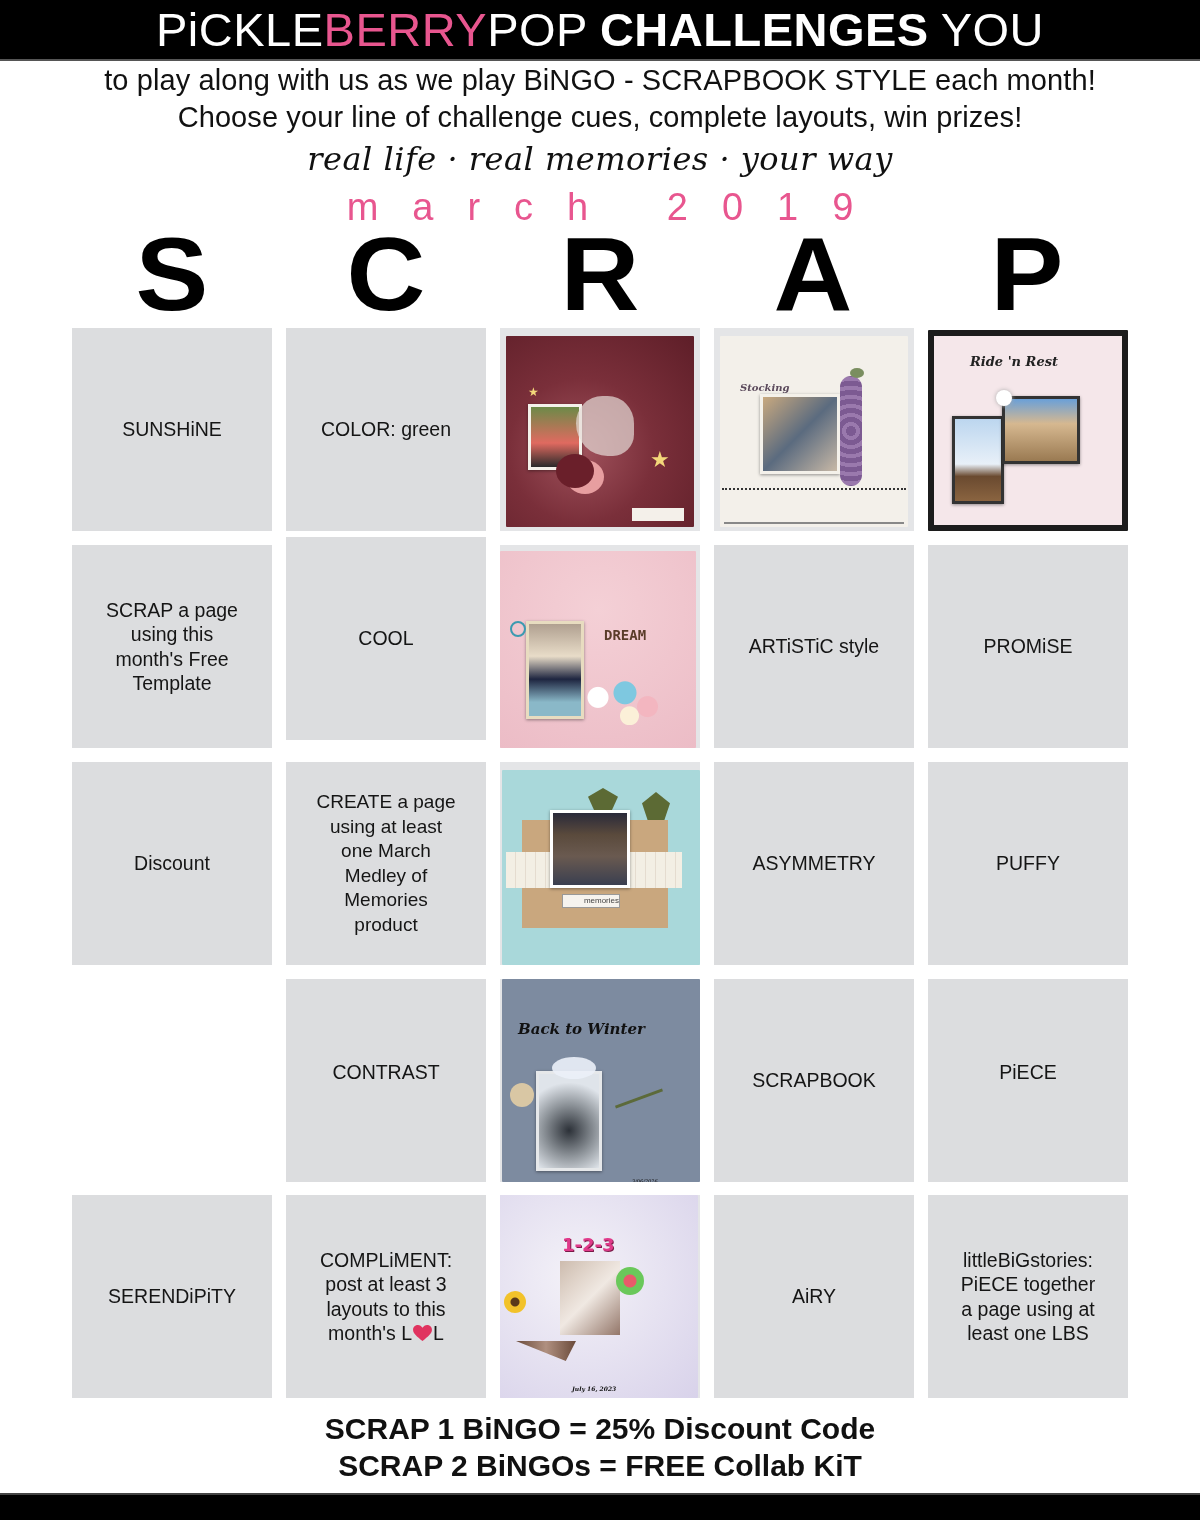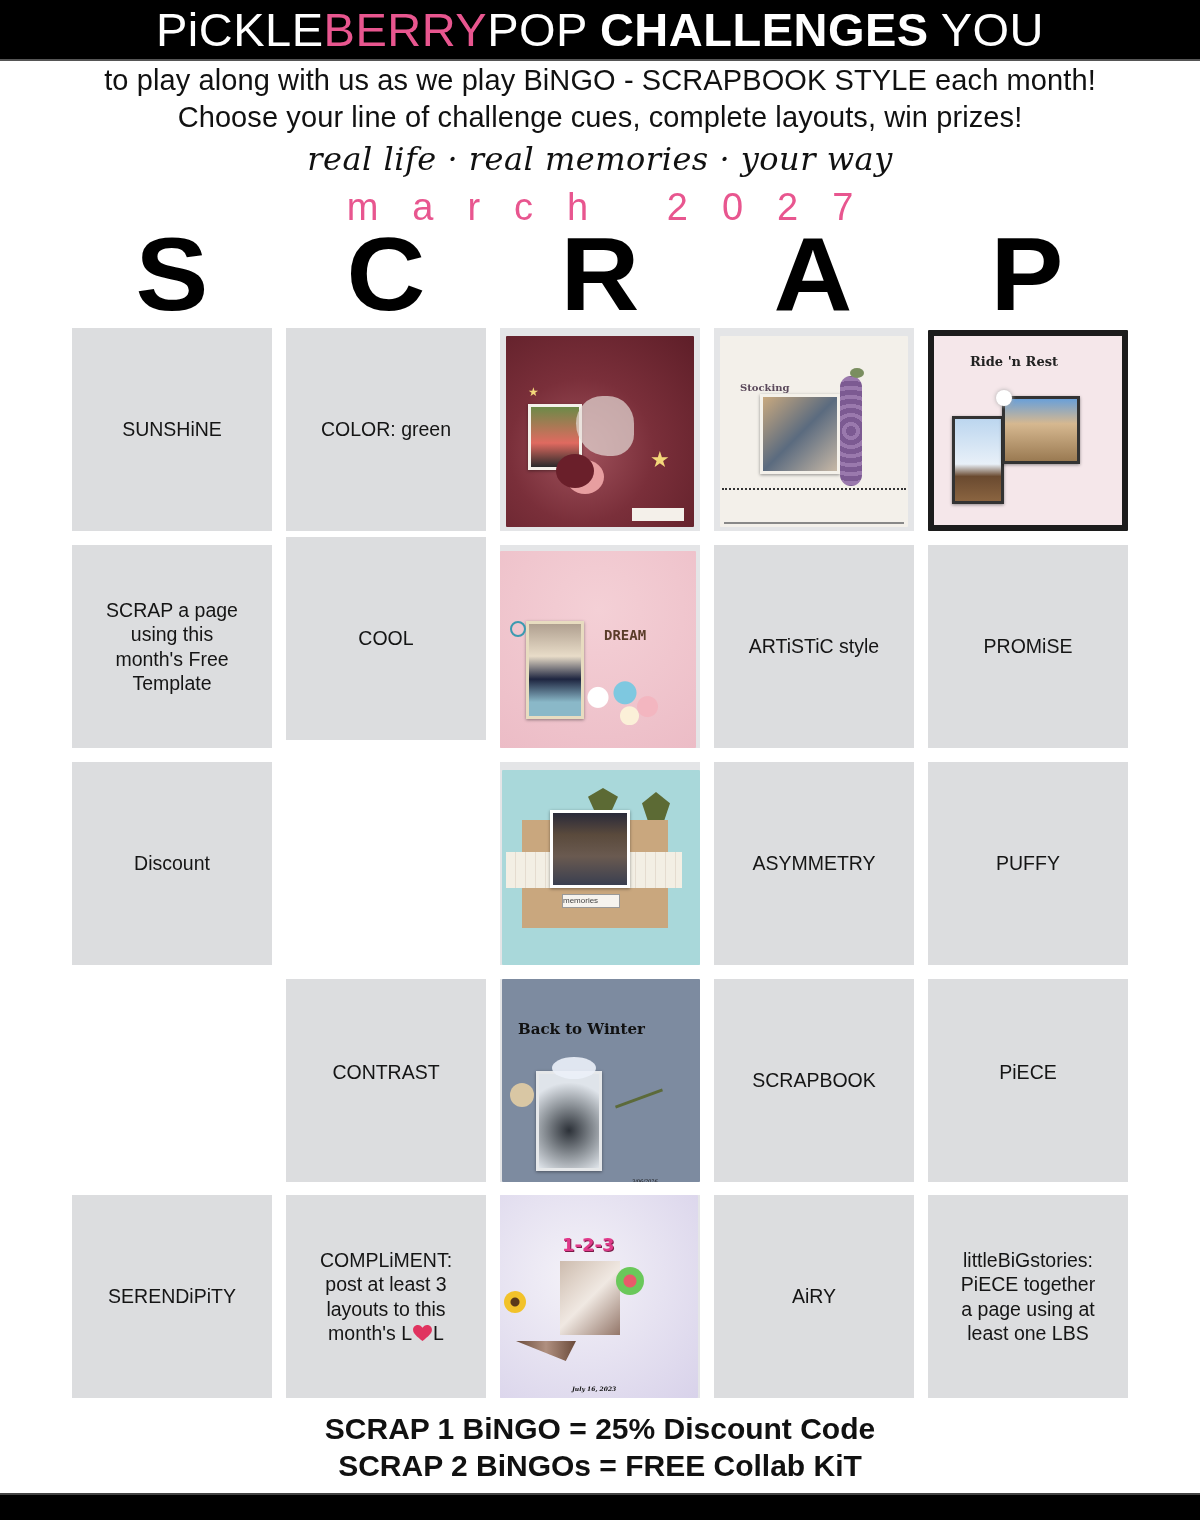--- a/index.html
+++ b/index.html
@@ -48,21 +48,21 @@
     background: #dcdddf;
     display: flex; align-items: center; justify-content: center;
     text-align: center; font-size: 19.5px; line-height: 24.5px; color: #151515;
     padding: 0 26px;
   }
   .cell.photo { background: #e4e5e7; padding: 0; overflow: hidden; }
   .cell.photo .art { position: absolute; inset: 8px 6px 4px 6px; border-radius: 1px; }
   .heart { display: inline-block; width: 19px; height: 17px; vertical-align: -2px; margin: 0 1px; }
 
   .art-title {
-    position: absolute; font-family: "DejaVu Serif", serif; font-weight: 700;
+    position: absolute; font-family: "DejaVu Serif", serif; font-style: italic; font-weight: 700;
   }
   .art-photo { position: absolute; border: 3px solid #f4f1ea; box-shadow: 0 1px 3px rgba(0,0,0,0.4); }
   .art-cap { position: absolute; font-family: "DejaVu Serif", serif; font-style: italic; font-size: 5px; color: #333; }
 
   .prize {
     position: absolute; left: 0; width: 1200px; text-align: center;
     font-size: 30px; font-weight: 700; color: #111;
   }
   .prize-1 { top: 1412px; }
   .prize-2 { top: 1449px; }
@@ -76,21 +76,21 @@
   <span class="thin">PiCKLE</span>
     <span class="pink">BERRY</span>
     <span class="thin">POP</span>
   <span class="bold">CHALLENGES</span>
   <span class="thin">YOU</span>
 </div>
 
 <div class="intro intro-1">to play along with us as we play BiNGO - SCRAPBOOK STYLE each month!</div>
 <div class="intro intro-2">Choose your line of challenge cues, complete layouts, win prizes!</div>
 <div class="tagline">real life · real memories · your way</div>
-<div class="month" style="--pink:#e8568f">march 2027</div>
+<div class="month" style="--pink:#e8568f">march 2019</div>
 
 <div class="letters">
   <div class="letter" style="left:0px">S</div>
   <div class="letter" style="left:214px">C</div>
   <div class="letter" style="left:428px">R</div>
   <div class="letter" style="left:641px">A</div>
   <div class="letter" style="left:855px">P</div>
 </div>
 
 <div class="grid">
@@ -148,26 +148,29 @@
   <div class="cell" style="left:642px;top:217px">
       <span>ARTiSTiC style</span>
     </div>
   <div class="cell" style="left:856px;top:217px">
       <span>PROMiSE</span>
     </div>
 
   <div class="cell" style="left:0;top:434px">
       <span>Discount</span>
     </div>
+  <div class="cell" style="left:214px;top:434px;font-size:19px;line-height:24.5px">
+      <span>CREATE a page using at least one March Medley of Memories product</span>
+    </div>
   <div class="cell photo" style="left:428px;top:434px">
     <div class="art" style="inset:8px 0 0 2px;background:#a9d8da;">
       <div style="position:absolute;left:20px;top:50px;width:146px;height:108px;background:#c9a77e;"></div>
       <div style="position:absolute;left:4px;top:82px;width:176px;height:36px;background:repeating-linear-gradient(90deg,#f3efe4 0 9px,#e5dccf 9px 10px);"></div>
       <div class="art-photo" style="left:48px;top:40px;width:80px;height:78px;border-color:#fff;background:linear-gradient(#2a2a3a 0%,#5a4a3c 30%,#6a5a50 60%,#3a3f50 100%);"></div>
-      <div style="position:absolute;left:60px;top:124px;width:58px;height:14px;border:1px solid #999;background:#f6f3ee;font-size:8px;color:#444;text-align:left;line-height:12px;">memories</div>
+      <div style="position:absolute;left:60px;top:124px;width:58px;height:14px;border:1px solid #999;background:#f6f3ee;font-size:8px;color:#444;text-align:right;line-height:12px;">memories</div>
       <div style="position:absolute;left:86px;top:18px;width:30px;height:22px;background:#5c6a34;clip-path:polygon(50% 0,100% 40%,80% 100%,20% 100%,0 40%);"></div>
       <div style="position:absolute;left:140px;top:22px;width:28px;height:28px;background:#5c6a34;clip-path:polygon(50% 0,100% 40%,80% 100%,20% 100%,0 40%);"></div>
     </div>
   </div>
   <div class="cell" style="left:642px;top:434px">
       <span>ASYMMETRY</span>
     </div>
   <div class="cell" style="left:856px;top:434px">
       <span>PUFFY</span>
     </div>

